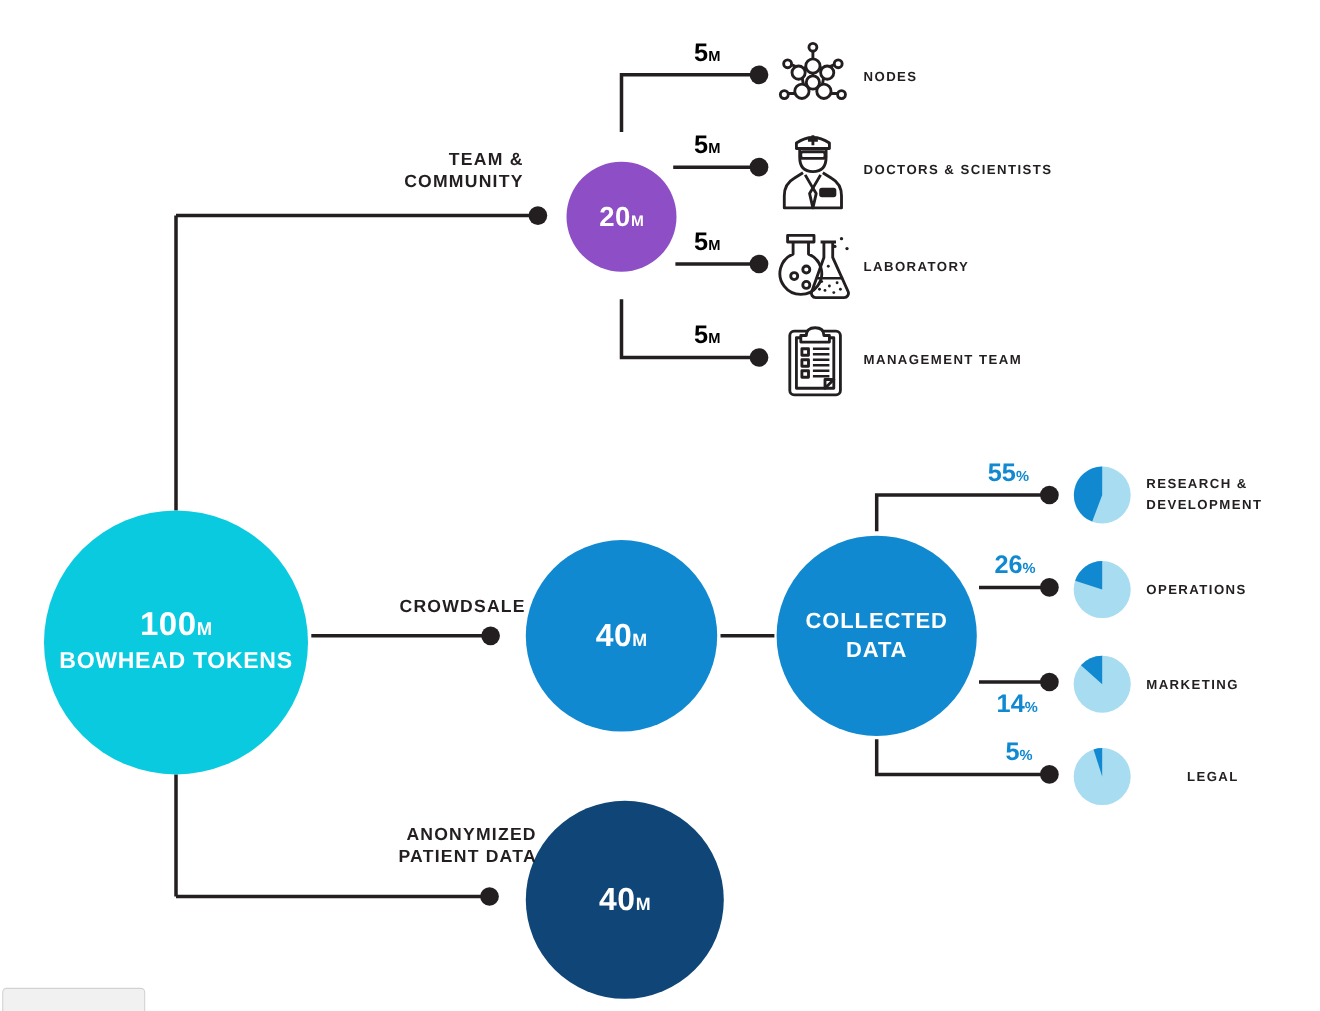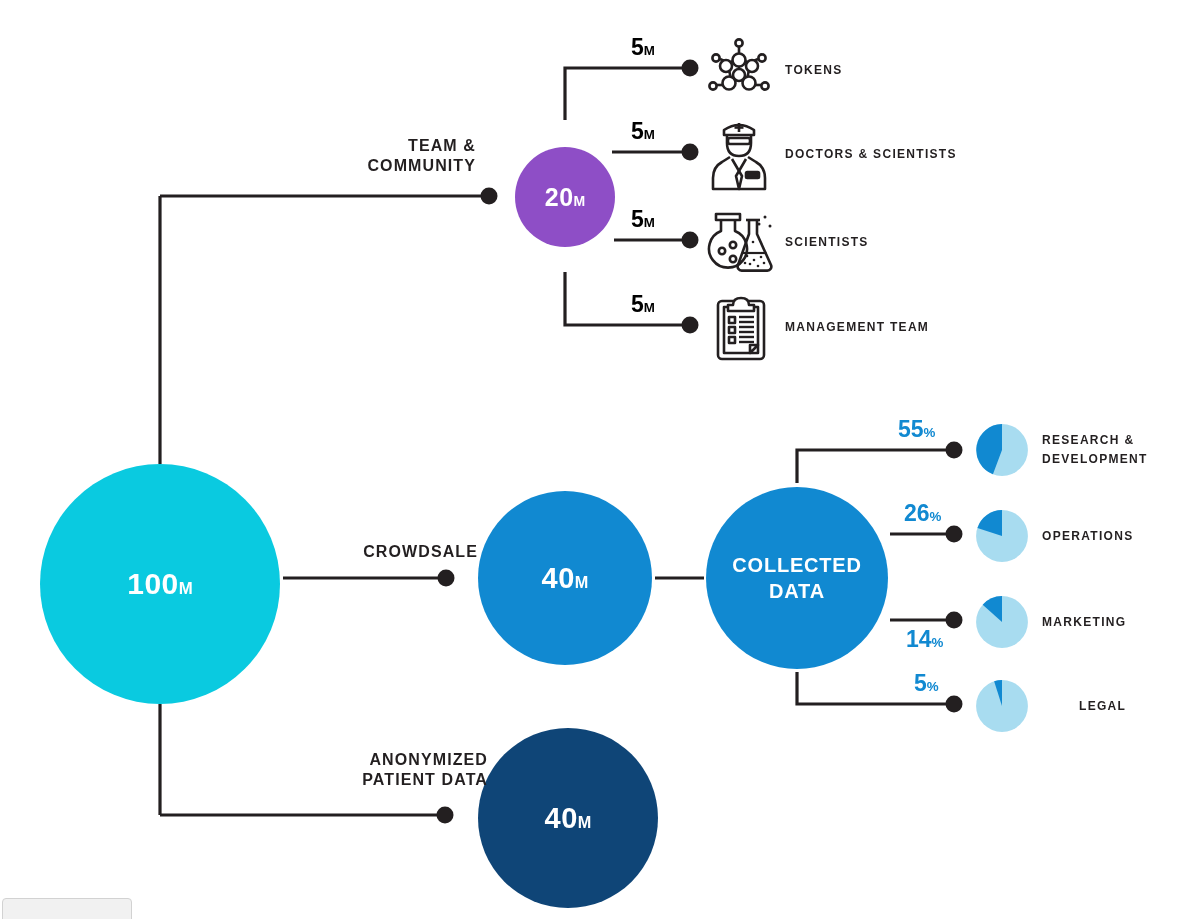--- a/index.html
+++ b/index.html
@@ -195,20 +195,22 @@
       <circle cx="690" cy="325" r="8.5"></circle>
       <circle cx="954" cy="450" r="8.5"></circle>
       <circle cx="954" cy="534" r="8.5"></circle>
       <circle cx="954" cy="620" r="8.5"></circle>
       <circle cx="954" cy="704" r="8.5"></circle>
     </g>
   </svg>
 
   <div class="node-circle" id="circle-main">
     <div class="amount"><span>100</span><span class="unit">M</span></div>
+    <div class="sub">BOWHEAD
+TOKENS</div>
   </div>
 
   <div class="node-circle" id="circle-team">
     <div class="amount"><span>20</span><span class="unit">M</span></div>
   </div>
 
   <div class="node-circle" id="circle-crowdsale">
     <div class="amount"><span>40</span><span class="unit">M</span></div>
   </div>
 
@@ -319,23 +321,23 @@
       <line x1="27" y1="24" x2="42" y2="24" stroke-width="2.4"></line>
       <line x1="27" y1="29" x2="42" y2="29" stroke-width="2.4"></line>
       <line x1="27" y1="34" x2="42" y2="34" stroke-width="2.4"></line>
       <line x1="27" y1="39" x2="42" y2="39" stroke-width="2.4"></line>
       <line x1="27" y1="44" x2="42" y2="44" stroke-width="2.4"></line>
       <line x1="27" y1="49" x2="42" y2="49" stroke-width="2.4"></line>
       <path d="M38,60 l8,-8 h-8 z"></path>
     </g>
   </svg>
 
-  <div class="leaf-label" style="left:785px; top:61px;">TOKENS</div>
+  <div class="leaf-label" style="left:785px; top:61px;">NODES</div>
   <div class="leaf-label" style="left:785px; top:145px;">DOCTORS &amp; SCIENTISTS</div>
-  <div class="leaf-label" style="left:785px; top:233px;">SCIENTISTS</div>
+  <div class="leaf-label" style="left:785px; top:233px;">LABORATORY</div>
   <div class="leaf-label" style="left:785px; top:318px;">MANAGEMENT TEAM</div>
 
   <svg class="pie" style="left:975px; top:423px;" viewBox="0 0 100 100">
     <circle cx="50" cy="50" r="48" fill="#A8DCF0"></circle>
     <path d="M50,50 L50,2 A48,48 0 0,0 33.2,94.8 Z" fill="#1189D1"></path>
   </svg>
 
   <svg class="pie" style="left:975px; top:509px;" viewBox="0 0 100 100">
     <circle cx="50" cy="50" r="48" fill="#A8DCF0"></circle>
     <path d="M50,50 L50,2 A48,48 0 0,0 4.5,35.2 Z" fill="#1189D1"></path>

